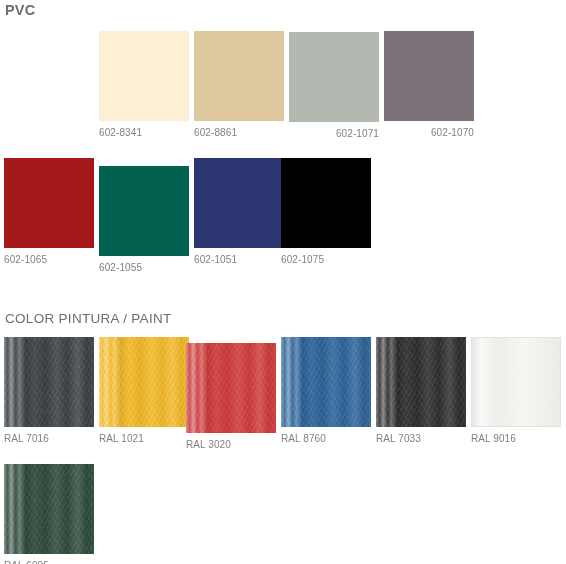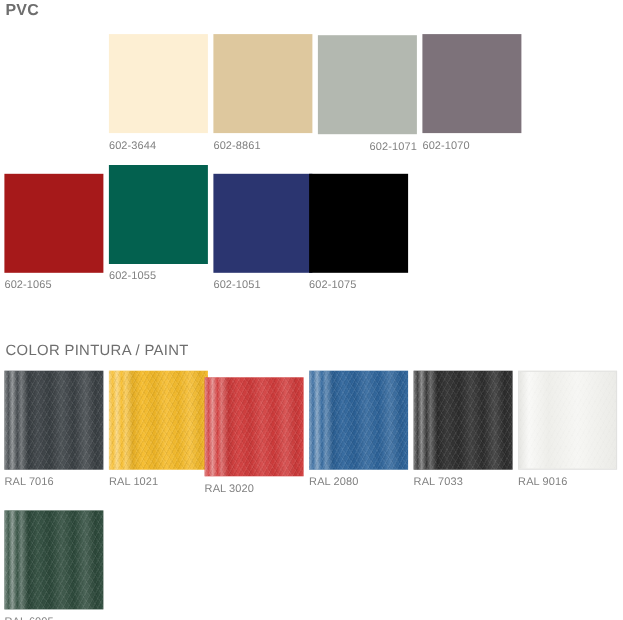--- a/index.html
+++ b/index.html
@@ -133,45 +133,45 @@
 </head>
 <body>
 
 <div class="page">
 
   <div class="section-heading heading-pvc">PVC</div>
 
 
   <div class="swatch-cell" style="left:99px; top:31px;">
     <div class="swatch-chip finish-flat" style="background-color:#fdefd3"></div>
-    <span class="swatch-label">602-3644</span>
+    <span class="swatch-label">602-8341</span>
   </div>
 
   <div class="swatch-cell" style="left:194px; top:31px;">
     <div class="swatch-chip finish-flat" style="background-color:#dec89e"></div>
     <span class="swatch-label">602-8861</span>
   </div>
 
   <div class="swatch-cell" style="left:289px; top:32px;text-align:right;">
     <div class="swatch-chip finish-flat" style="background-color:#b3b8b0"></div>
     <span class="swatch-label">602-1071</span>
   </div>
 
-  <div class="swatch-cell" style="left:384px; top:31px;">
+  <div class="swatch-cell" style="left:384px; top:31px;text-align:right;">
     <div class="swatch-chip finish-flat" style="background-color:#7d727a"></div>
     <span class="swatch-label">602-1070</span>
   </div>
 
 
   <div class="swatch-cell" style="left:4px; top:158px;">
     <div class="swatch-chip finish-flat" style="background-color:#a6191a"></div>
     <span class="swatch-label">602-1065</span>
   </div>
 
-  <div class="swatch-cell" style="left:99px; top:150px;">
+  <div class="swatch-cell" style="left:99px; top:166px;">
     <div class="swatch-chip finish-flat" style="background-color:#03614f"></div>
     <span class="swatch-label">602-1055</span>
   </div>
 
   <div class="swatch-cell" style="left:194px; top:158px;">
     <div class="swatch-chip finish-flat" style="background-color:#2b3570"></div>
     <span class="swatch-label">602-1051</span>
   </div>
 
   <div class="swatch-cell" style="left:281px; top:158px;">
@@ -191,21 +191,21 @@
     <span class="swatch-label">RAL 1021</span>
   </div>
 
   <div class="swatch-cell" style="left:186px; top:343px;">
     <div class="swatch-chip finish-gloss" style="background-color:#d23b3b"></div>
     <span class="swatch-label">RAL 3020</span>
   </div>
 
   <div class="swatch-cell" style="left:281px; top:337px;">
     <div class="swatch-chip finish-gloss" style="background-color:#2d649b"></div>
-    <span class="swatch-label">RAL 2080</span>
+    <span class="swatch-label">RAL 8760</span>
   </div>
 
   <div class="swatch-cell" style="left:376px; top:337px;">
     <div class="swatch-chip finish-gloss" style="background-color:#2e2e2e"></div>
     <span class="swatch-label">RAL 7033</span>
   </div>
 
   <div class="swatch-cell" style="left:471px; top:337px;">
     <div class="swatch-chip bordered finish-gloss pale" style="background-color:#f3f3ef"></div>
     <span class="swatch-label">RAL 9016</span>

